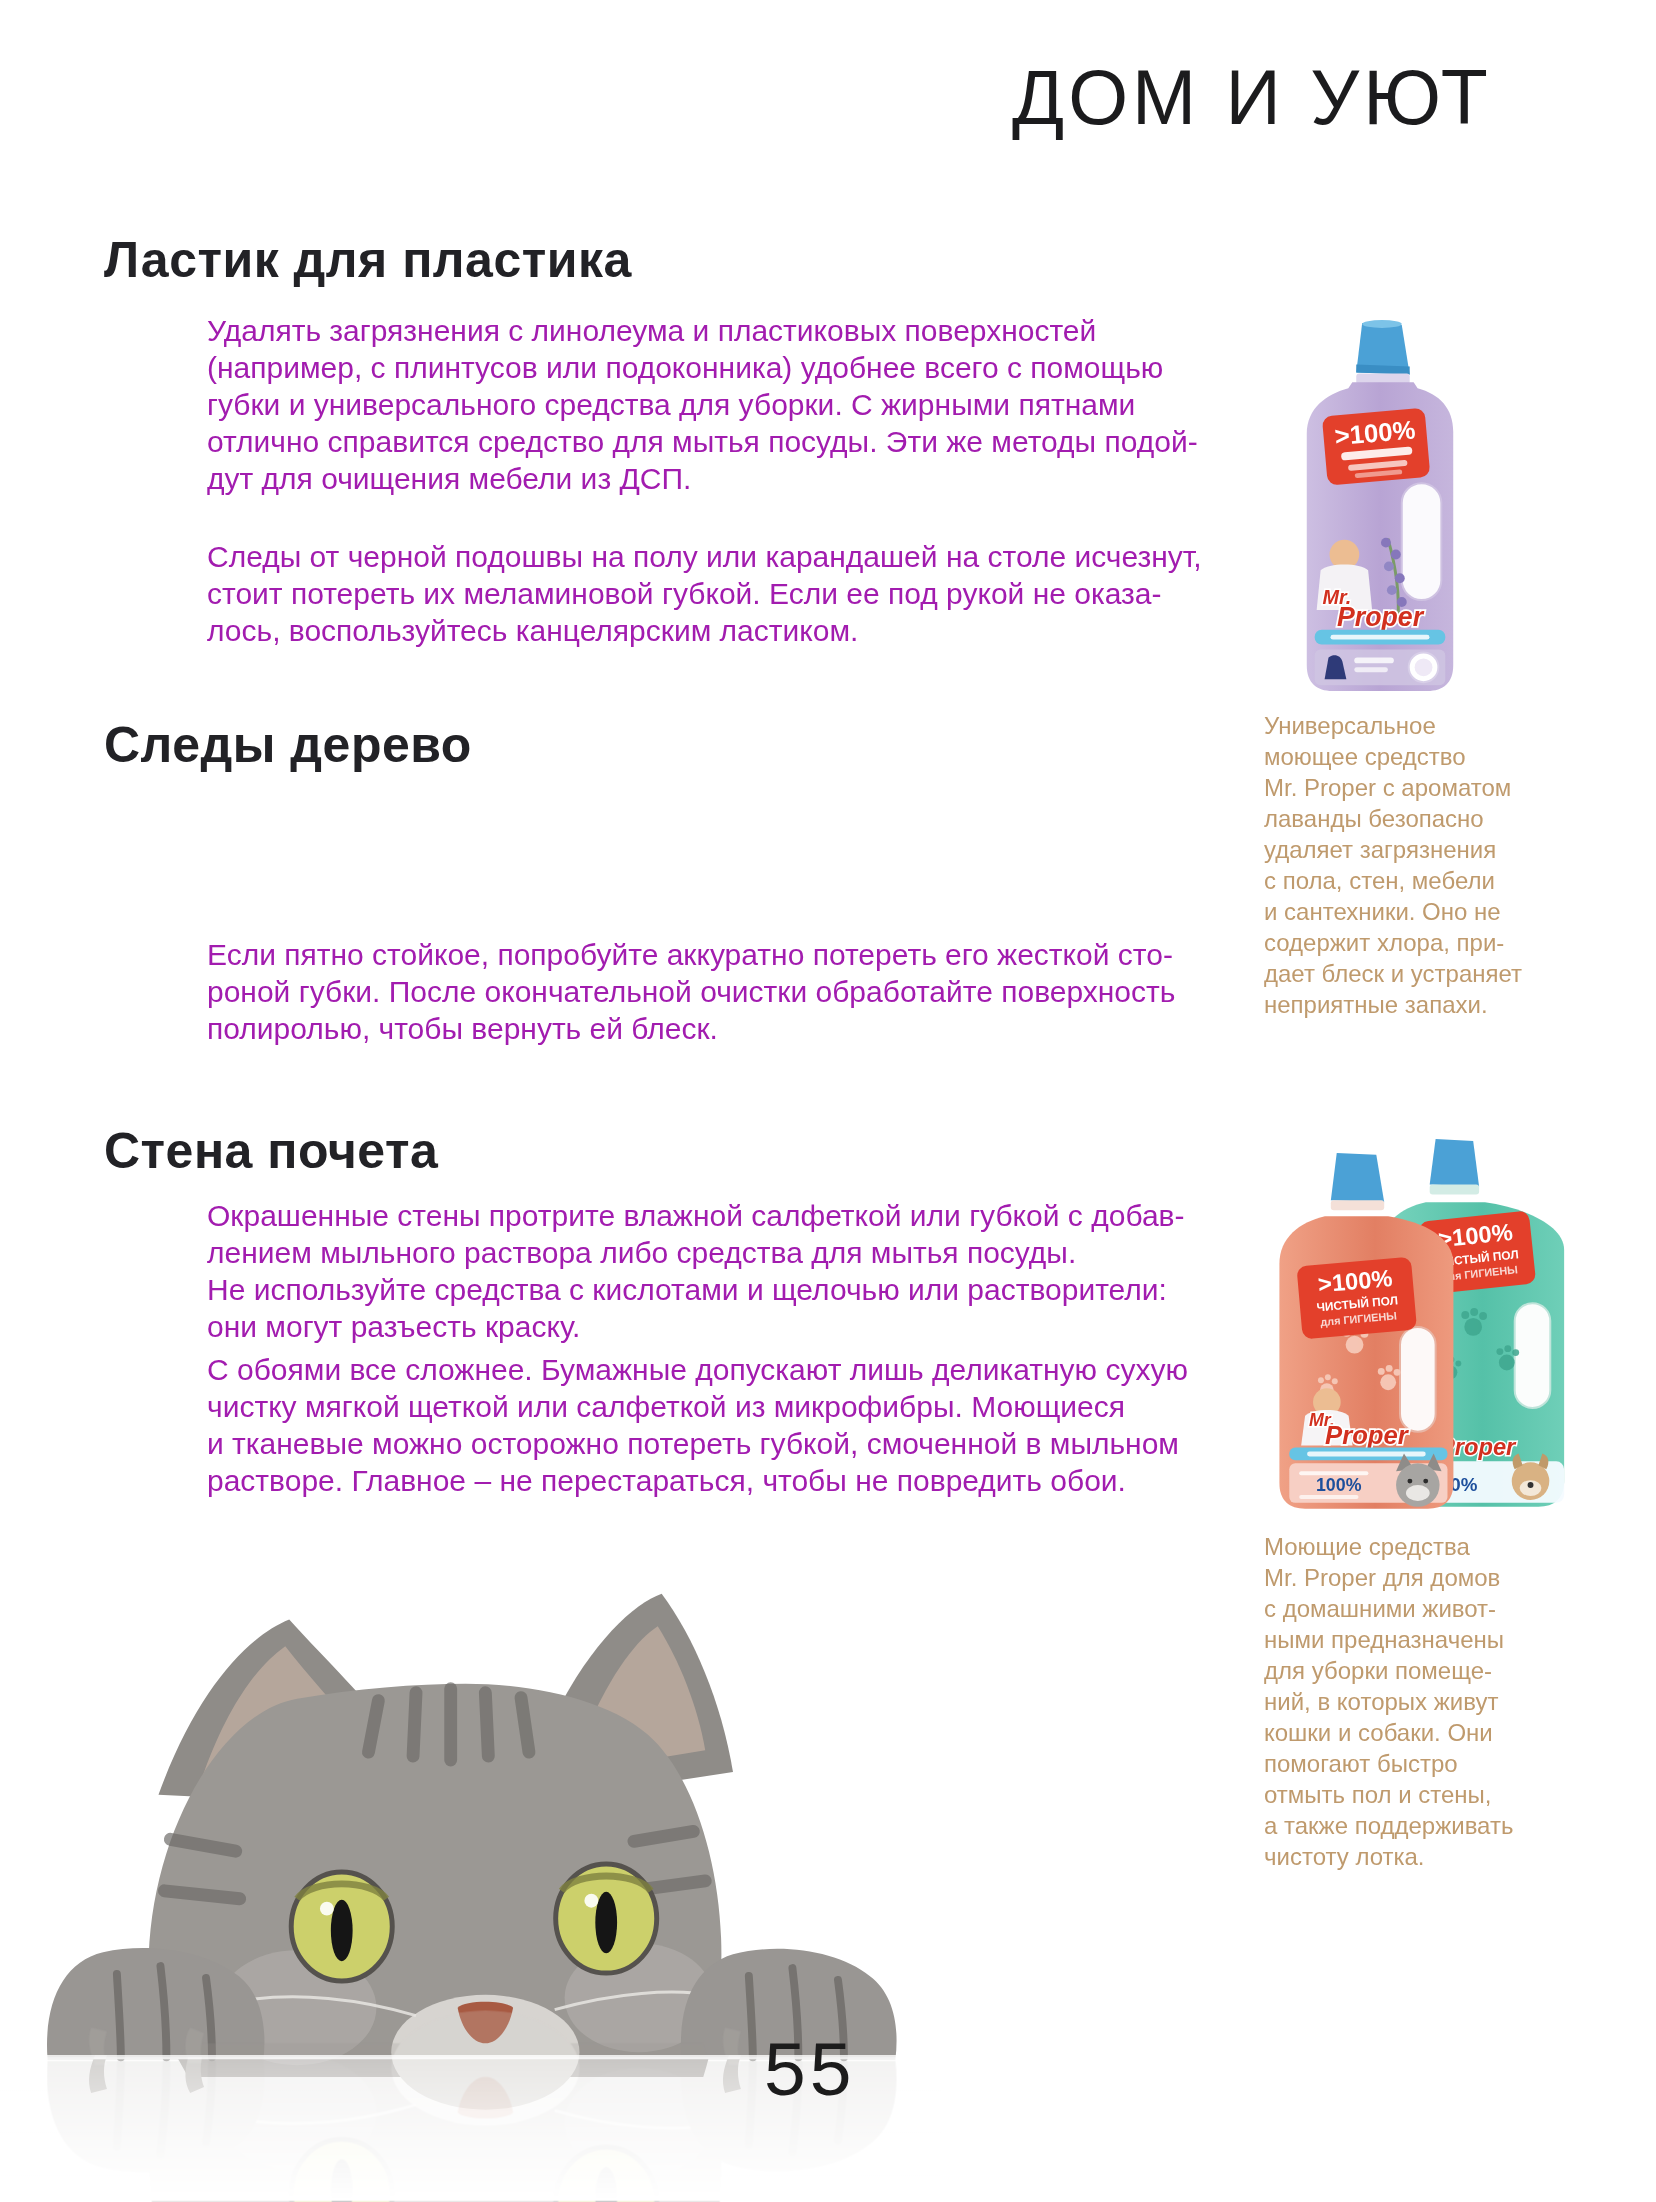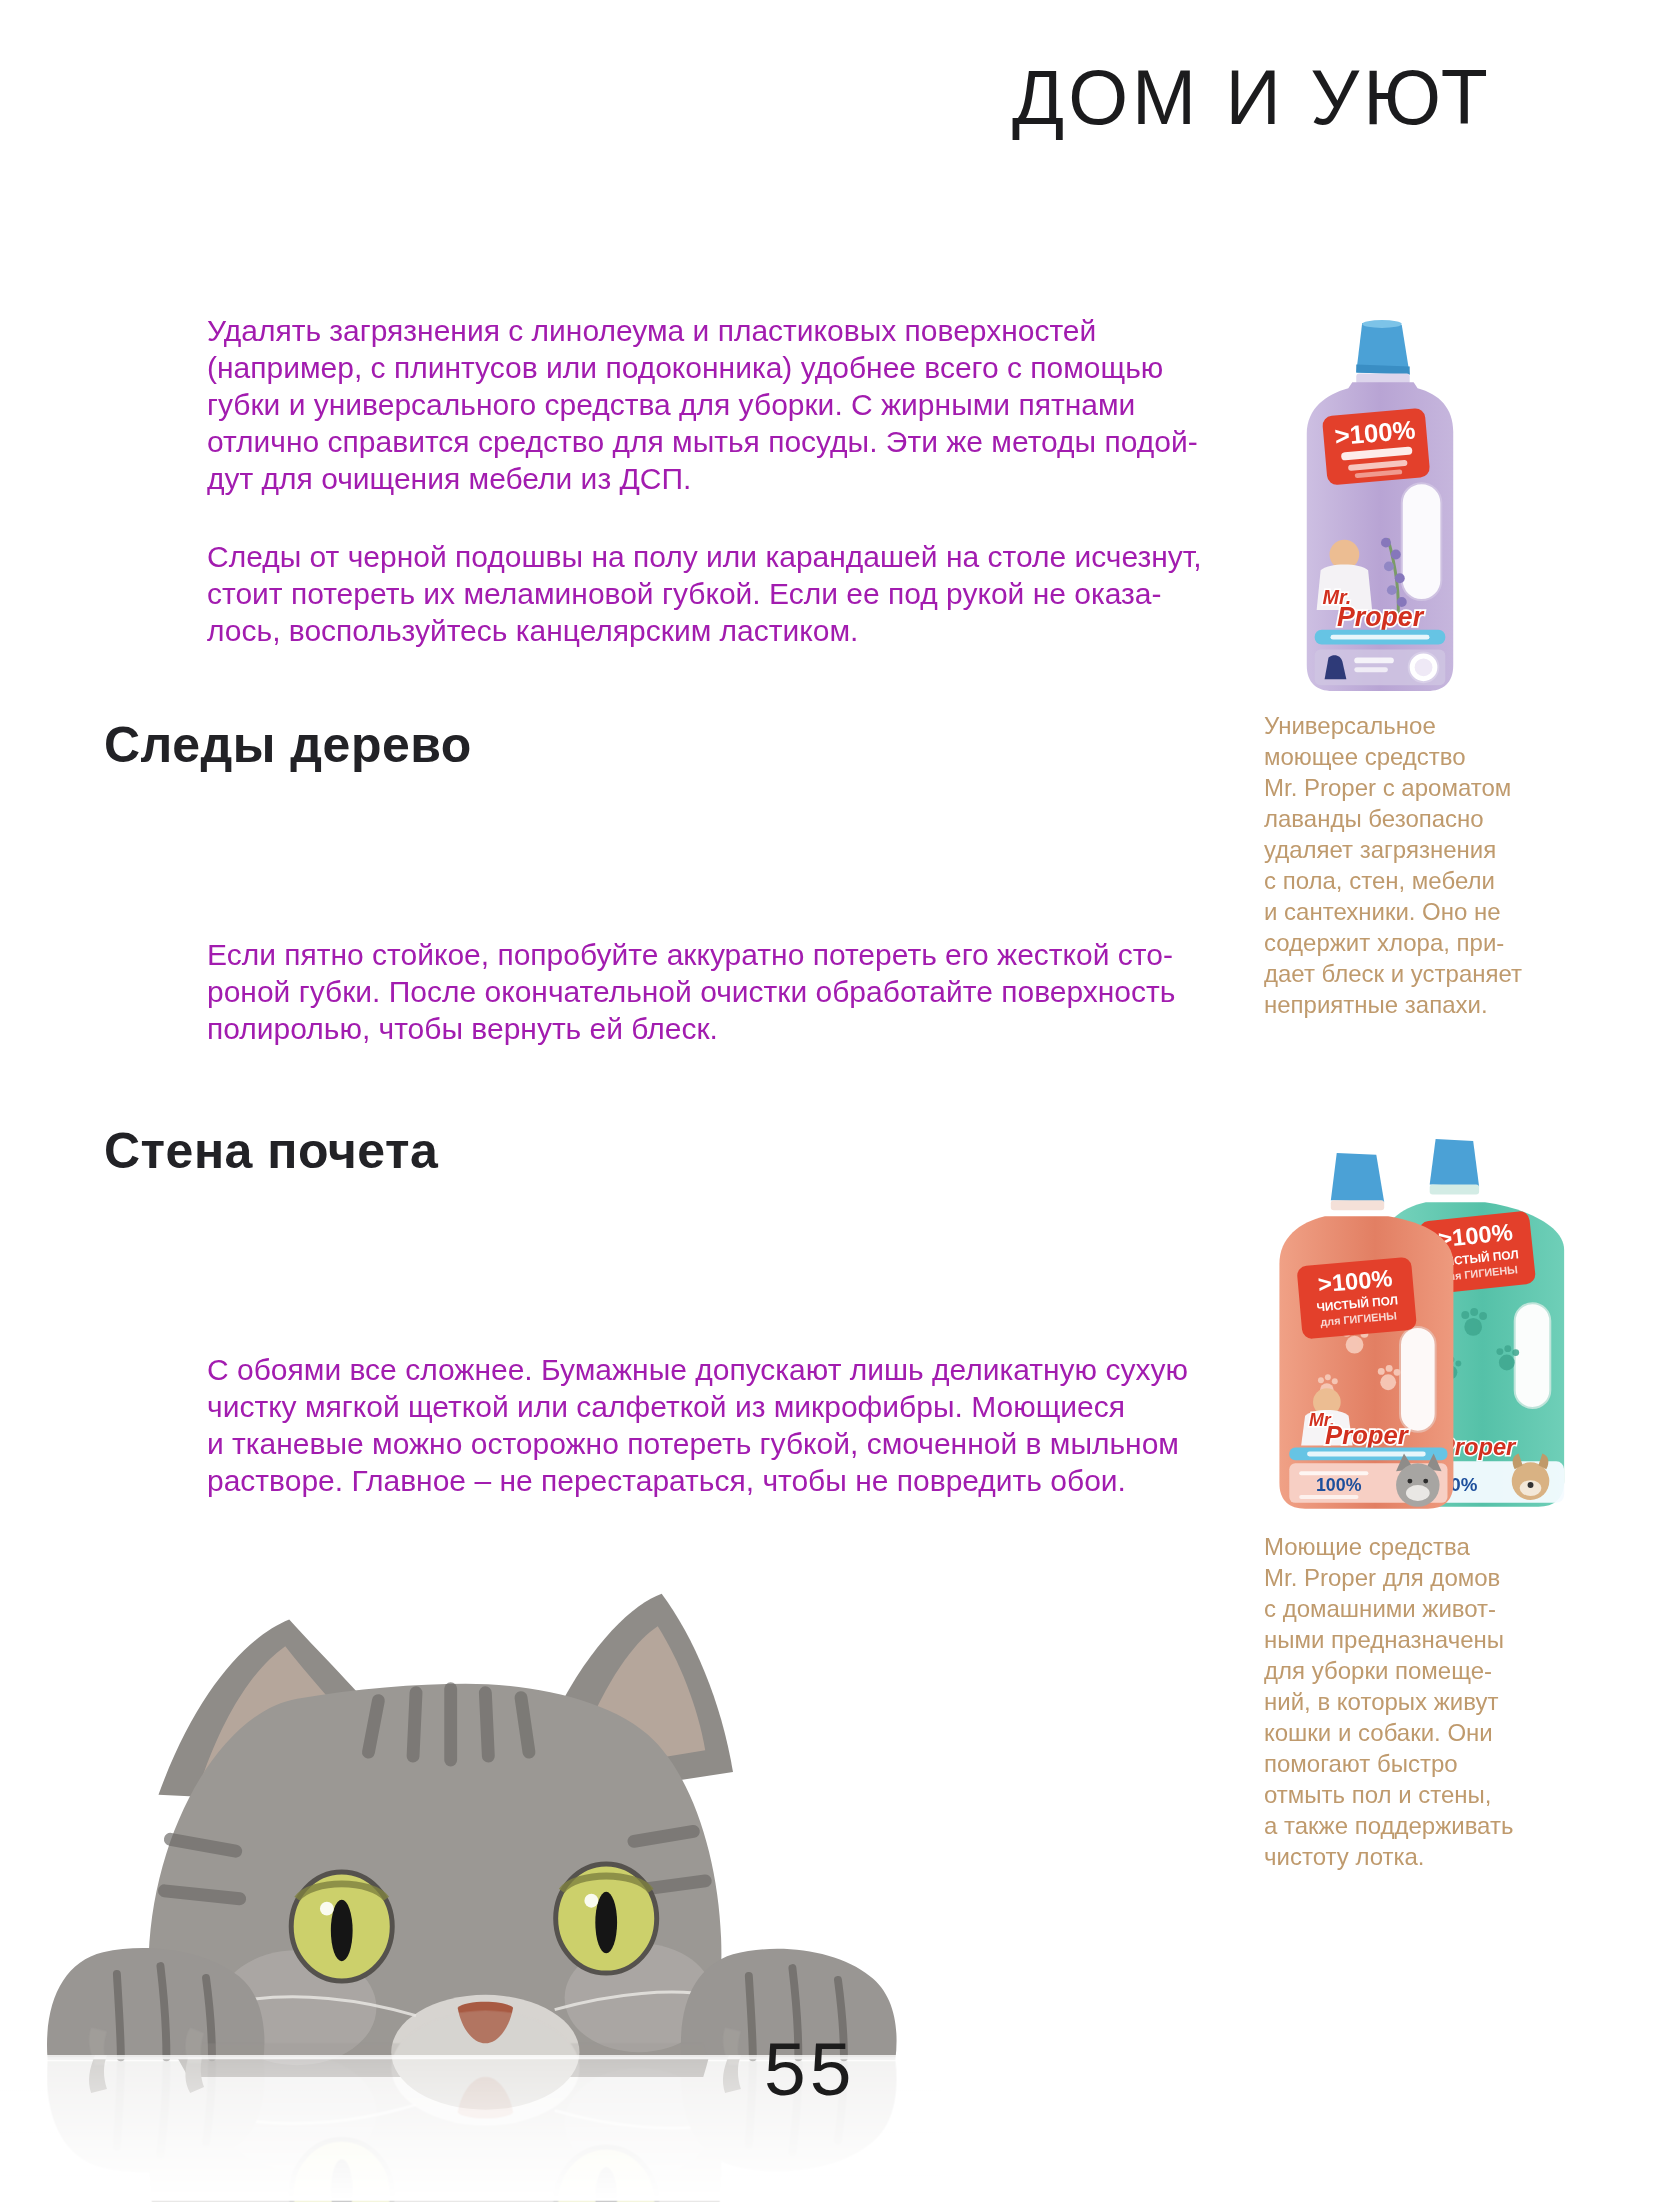--- a/index.html
+++ b/index.html
@@ -61,35 +61,40 @@
   }
   svg text{font-family:"Liberation Sans", sans-serif;}
 </style>
 </head>
 <body>
 
 <div class="page">
 
   <div class="page-title">ДОМ И УЮТ</div>
 
+  <div class="section-heading" style="top:234px;">Ластик для пластика</div>
   <div class="body-para" style="top:312px;">Удалять загрязнения с линолеума и пластиковых поверхностей
 (например, с плинтусов или подоконника) удобнее всего с помощью
 губки и универсального средства для уборки. С жирными пятнами
 отлично справится средство для мытья посуды. Эти же методы подой-
 дут для очищения мебели из ДСП.</div>
   <div class="body-para" style="top:538px;">Следы от черной подошвы на полу или карандашей на столе исчезнут,
 стоит потереть их меламиновой губкой. Если ее под рукой не оказа-
 лось, воспользуйтесь канцелярским ластиком.</div>
 
   <div class="section-heading" style="top:719px;">Следы дерево</div>
   <div class="body-para" style="top:936px;">Если пятно стойкое, попробуйте аккуратно потереть его жесткой сто-
 роной губки. После окончательной очистки обработайте поверхность
 полиролью, чтобы вернуть ей блеск.</div>
 
   <div class="section-heading" style="top:1125px;text-align:right;">Стена почета</div>
+  <div class="body-para" style="top:1197px;">Окрашенные стены протрите влажной салфеткой или губкой с добав-
+лением мыльного раствора либо средства для мытья посуды.
+Не используйте средства с кислотами и щелочью или растворители:
+они могут разъесть краску.</div>
   <div class="body-para" style="top:1351px;">С обоями все сложнее. Бумажные допускают лишь деликатную сухую
 чистку мягкой щеткой или салфеткой из микрофибры. Моющиеся
 и тканевые можно осторожно потереть губкой, смоченной в мыльном
 растворе. Главное – не перестараться, чтобы не повредить обои.</div>
 
   <div class="figure" style="left:1285px; top:317px; width:190px; height:380px;">
     <svg width="190" height="380" viewBox="0 0 192 384">
       <defs>
         <linearGradient id="lavGrad" x1="0" y1="0" x2="1" y2="0">
           <stop offset="0" stop-color="#cdbfe2"></stop>

